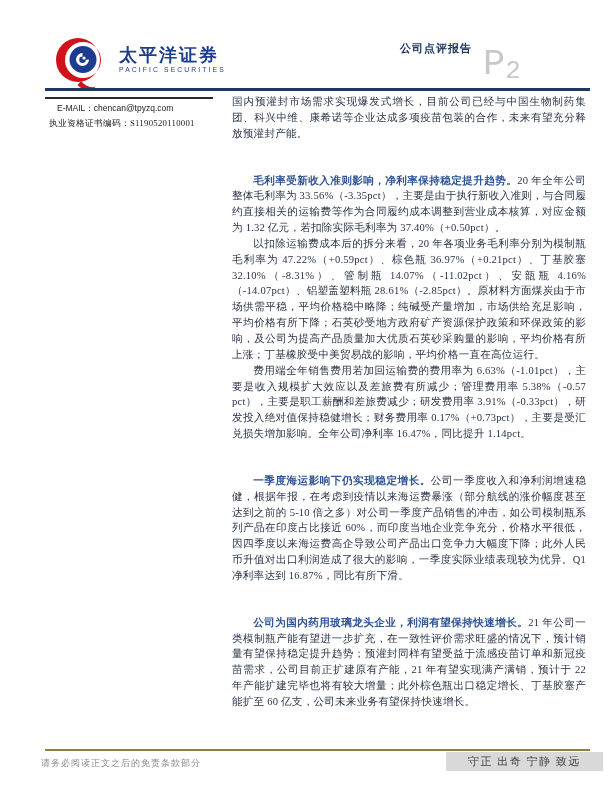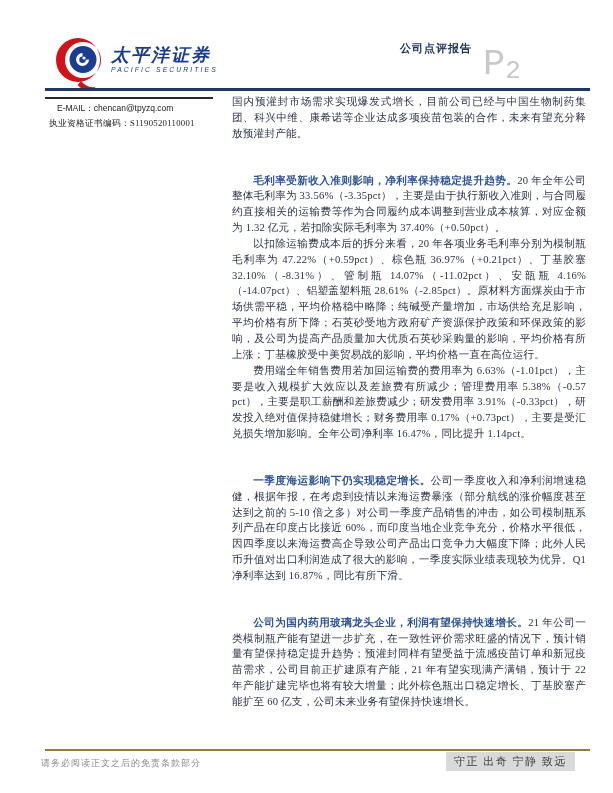--- a/index.html
+++ b/index.html
@@ -7,21 +7,21 @@
     position: relative;
     width: 613px; height: 793px;
     margin: 0 auto;
     background: #ffffff;
     font-family: "Liberation Serif", "DejaVu Serif", serif;
     overflow: hidden;
   }
   
   .logo { position:absolute; left:54px; top:36px; display:flex; align-items:flex-start; }
   .logo-mark { width:50px; height:56px; }
-  .logo-text { margin-left:7px; padding-top:9px;font-style:italic; }
+  .logo-text { margin-left:15px; padding-top:9px; }
   .logo-cn {
     font-family:"Liberation Sans","DejaVu Sans",sans-serif;
     font-size:18px; font-weight:bold; color:#1b3c8f; letter-spacing:2px; line-height:20px;
   }
   .logo-en {
     font-family:"Liberation Sans","DejaVu Sans",sans-serif;
     font-size:6.8px; color:#1b3c8f; letter-spacing:2.1px; margin-top:1px;
   }
   .report-type {
     position:absolute; top:41px; left:400px; width:110px; text-align:left;
@@ -60,21 +60,21 @@
   .body-col b.lead { color:#2e5496; font-weight:bold; }
   
   .footer-rule { position:absolute; top:749px; left:45px; width:545px; height:2px; background:#8e803c; }
   .disclaimer {
     position:absolute; top:757px; left:41px;
     font-size:9px; color:#8a8a8a; letter-spacing:1px;
   }
   .motto {
     position:absolute; top:752px; left:446px;
     background:#d9d9d9; color:#404040;
-    font-size:11px; padding:2px 8px; letter-spacing:1.5px;
+    font-size:11px; padding:2px 22px; letter-spacing:1.5px;
   }
 </style>
 </head>
 <body>
 
 <div class="page">
 
   <div class="logo">
     <div class="logo-mark">
       <svg width="50" height="56" viewBox="0 0 100 112" xmlns="http://www.w3.org/2000/svg">

